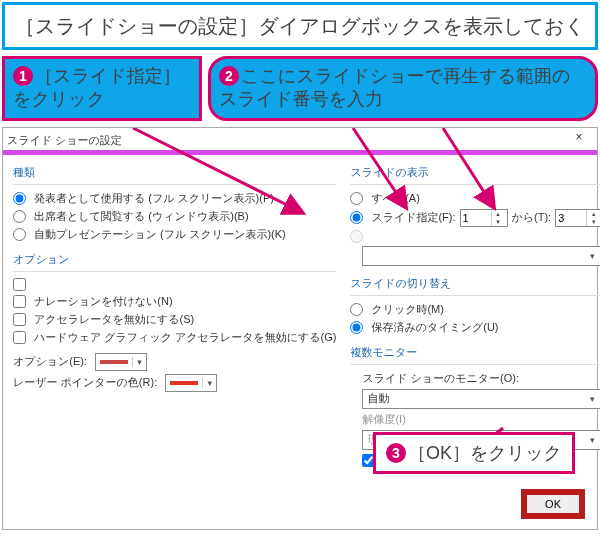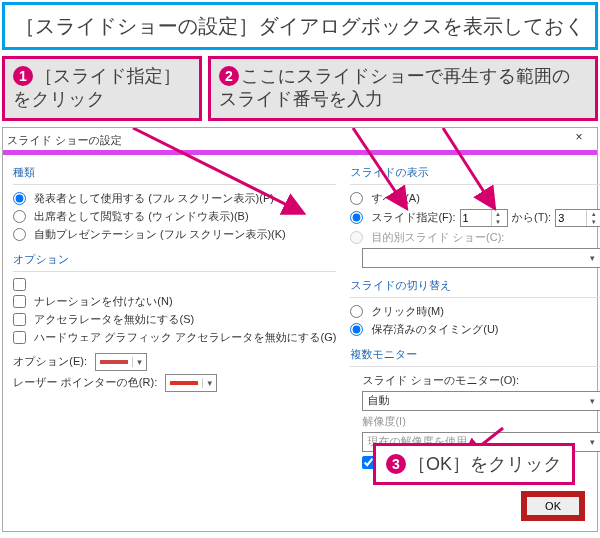--- a/index.html
+++ b/index.html
@@ -22,28 +22,28 @@
     line-height: 1.3;
   }
   
   .callouts {
     display: flex;
     gap: 6px;
     margin: 6px 2px 0 2px;
   }
   .callout {
     border: 3px solid #d6006c;
-    background: #e5e5e5;
+    background: #0ea5e9;
     padding: 6px 8px;
     color: #404040;
     font-size: 18px;
     line-height: 1.3;
   }
   .callout-1 { flex: 0 0 200px; }
-  .callout-2 { flex: 1; }
+  .callout-2 { flex: 1; border-radius: 19px; }
   .num {
     display: inline-block;
     width: 20px; height: 20px;
     border-radius: 50%;
     background: #d6006c;
     color: #fff;
     text-align: center;
     line-height: 20px;
     font-weight: bold;
     font-size: 14px;
@@ -183,21 +183,21 @@
     background: #eee;
     padding: 3px 18px;
     font-size: 11px;
     cursor: pointer;
   }
   .btn.primary { border: 6px solid #b91c1c; }
   
   .callout-3 {
     position: absolute;
     right: 22px;
-    bottom: 46px;
+    bottom: 55px;
     border: 3px solid #d6006c;
     background: #fff;
     padding: 6px 10px;
     font-size: 18px;
     color: #404040;
     z-index: 30;
   }
   
   svg.overlay {
     position: absolute;
@@ -314,21 +314,20 @@
         <span class="spinbox">
           <input value="3" style="">
           <span class="arrows">
               <div>▲</div>
               <div>▼</div>
             </span>
         </span>
       </div>
       <div class="row disabled">
           <input type="radio" name="s" disabled="" style="">
-          <label>目的別スライド ショー(C):</label>
         </div>
       <div class="row sub-indent">
           <div class="combo-wide disabled">
             <span></span>
             <span class="chev">▾</span>
           </div>
         </div>
 
       <div class="group-title" style="margin-top:10px">スライドの切り替え</div>
       <hr class="group-sep">

